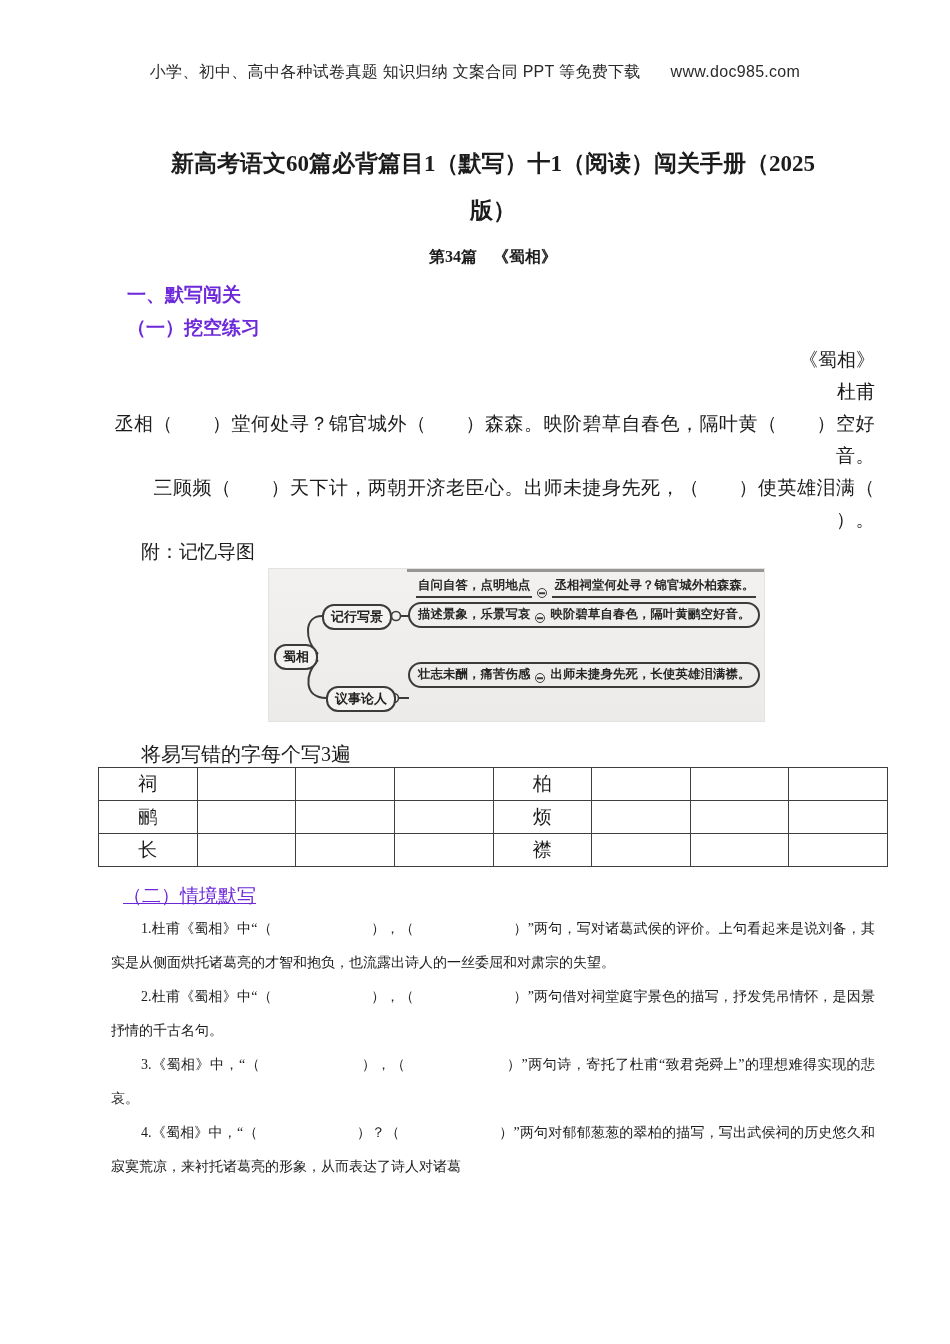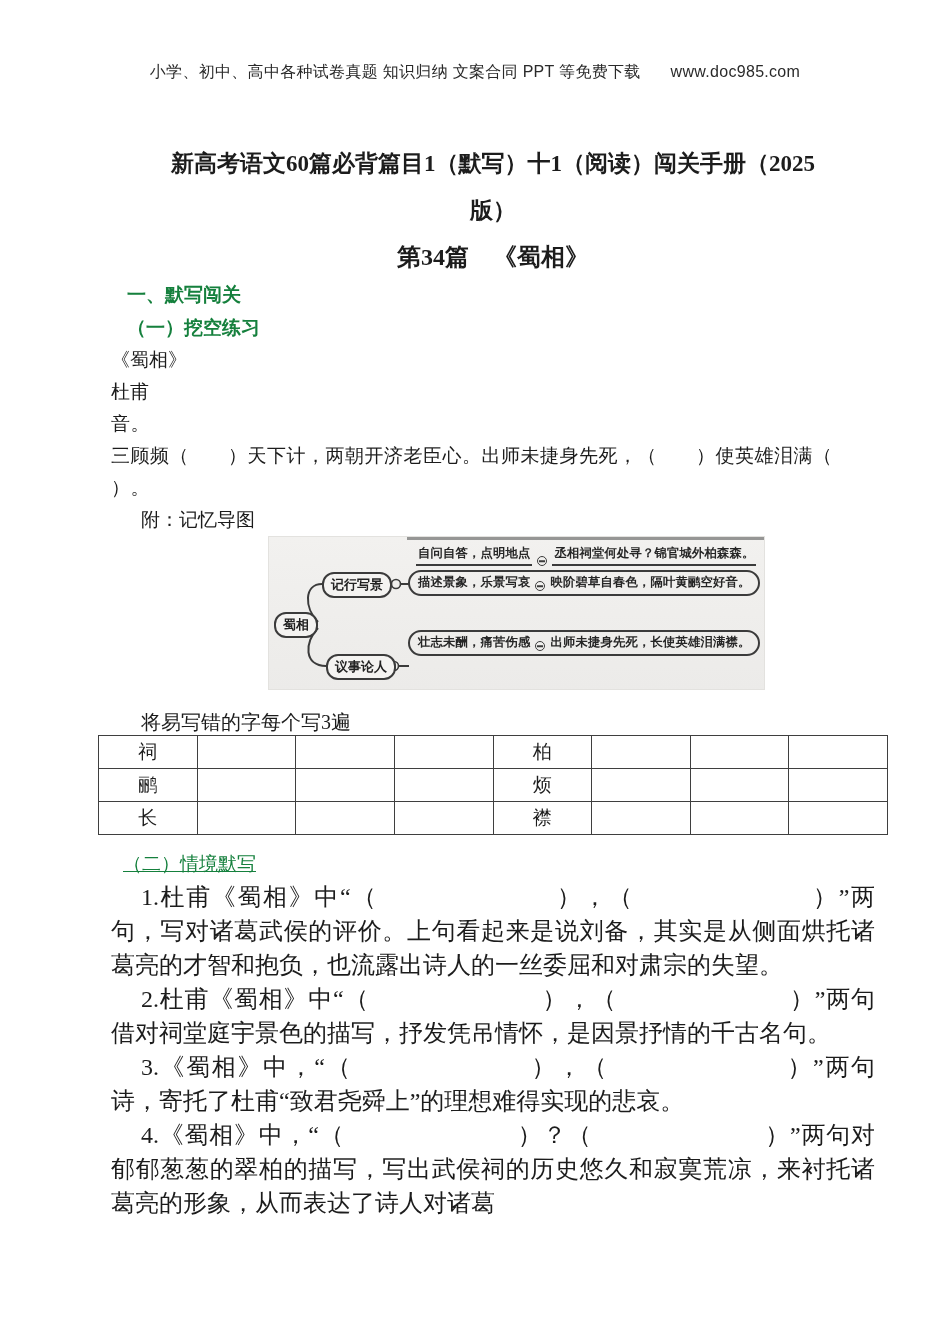--- a/index.html
+++ b/index.html
@@ -10,29 +10,29 @@
   }
   .site-header {
     position:absolute; top:62px; left:0; width:100%; text-align:center;
     font-family:"Liberation Sans", sans-serif; font-size:16px; color:#2a2a2a;
     letter-spacing:0.3px;
   }
   .site-header .svc { margin-right:30px; }
   main { position:absolute; top:0; left:111px; width:764px; }
 
   .doc-title { margin:140px 0 0; font-size:23px; font-weight:bold; text-align:center; line-height:47px; }
-  .doc-subtitle { margin:6px 0 0; font-size:24px; font-weight:bold; text-align:center; line-height:34px; }
+  .doc-subtitle { margin:6px 0 0; font-size:16px; font-weight:bold; text-align:center; line-height:34px; }
 
   p { margin:0; }
   .sec { font-size:19px; font-weight:bold; line-height:33px; padding-left:16px;
-         font-family:"Liberation Sans", sans-serif; color:#15803d; }
+         font-family:"Liberation Sans", sans-serif; color:#6d28d9; }
   .sec-first { margin-top:4px; }
   .sec-plain { font-family:"Liberation Serif", serif; font-weight:normal; padding-left:12px; margin-top:12px;text-decoration:underline; }
 
-  .center-line { text-align:left; font-size:19px; line-height:32px; white-space:nowrap; }
+  .center-line { text-align:right; font-size:19px; line-height:32px; white-space:nowrap; }
   .poem-block .center-line { letter-spacing:0.5px; }
 
   .mm-caption { font-size:19px; line-height:32px; padding-left:30px; }
 
   
   .mindmap {
     position:relative; margin-left:157px; margin-top:0;
     width:497px; height:154px;
     background:linear-gradient(#f2f1ef,#ecebe9);
     box-shadow:0 0 0 1px #e3e2df inset;
@@ -73,21 +73,21 @@
 
   table.char-table {
     border-collapse:collapse; table-layout:fixed;
     width:790px; margin-left:-13px; margin-top:-4px;
   }
   table.char-table td {
     border:1px solid #3f3f3f; height:32px; text-align:center;
     font-size:19px; padding:0;
   }
 
-  .dictation { font-size:24px; line-height:34px; text-align:justify; text-indent:30px; }
+  .dictation { font-size:14px; line-height:34px; text-align:justify; text-indent:30px; }
 </style>
 </head>
 <body>
 
 <header class="site-header">
   <span class="svc">小学、初中、高中各种试卷真题 知识归纳 文案合同 PPT 等免费下载</span><span>www.doc985.com</span>
 </header>
 
 <main>
 
@@ -96,20 +96,21 @@
 
   <h2 class="doc-subtitle">第34篇　《蜀相》</h2>
 
   <p class="sec sec-first">一、默写闯关</p>
   <p class="sec">（一）挖空练习</p>
 
   <p class="center-line">《蜀相》</p>
   <p class="center-line">杜甫</p>
 
   <div class="poem-block">
+    <p class="center-line">丞相（　　）堂何处寻？锦官城外（　　）森森。映阶碧草自春色，隔叶黄（　　）空好</p>
     <p class="center-line">音。</p>
     <p class="center-line">三顾频（　　）天下计，两朝开济老臣心。出师未捷身先死，（　　）使英雄泪满（</p>
     <p class="center-line">）。</p>
   </div>
 
   <p class="mm-caption">附：记忆导图</p>
 
   <div class="mindmap">
     <svg class="mm-svg" width="497" height="154" viewBox="0 0 497 154">
       <path d="M50 86 C36 72 36 48 54 48" fill="none" stroke="#3b3b3b" stroke-width="2"></path>

